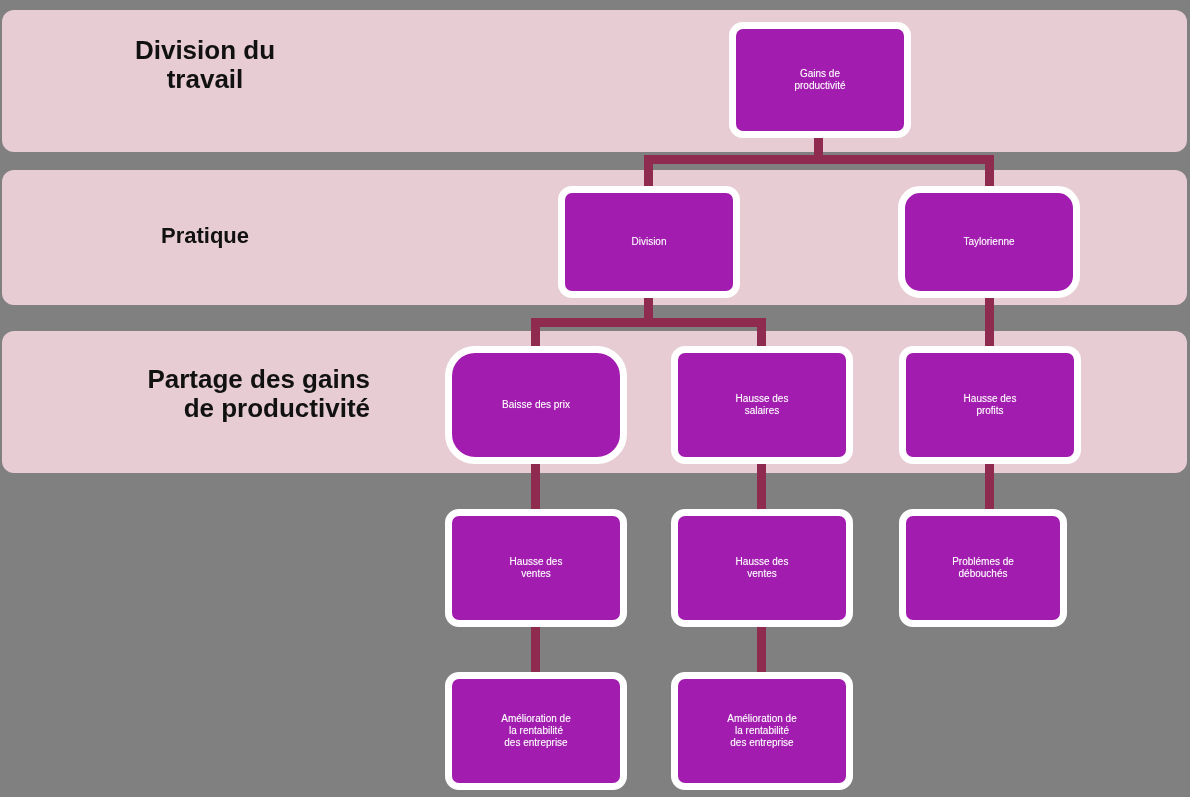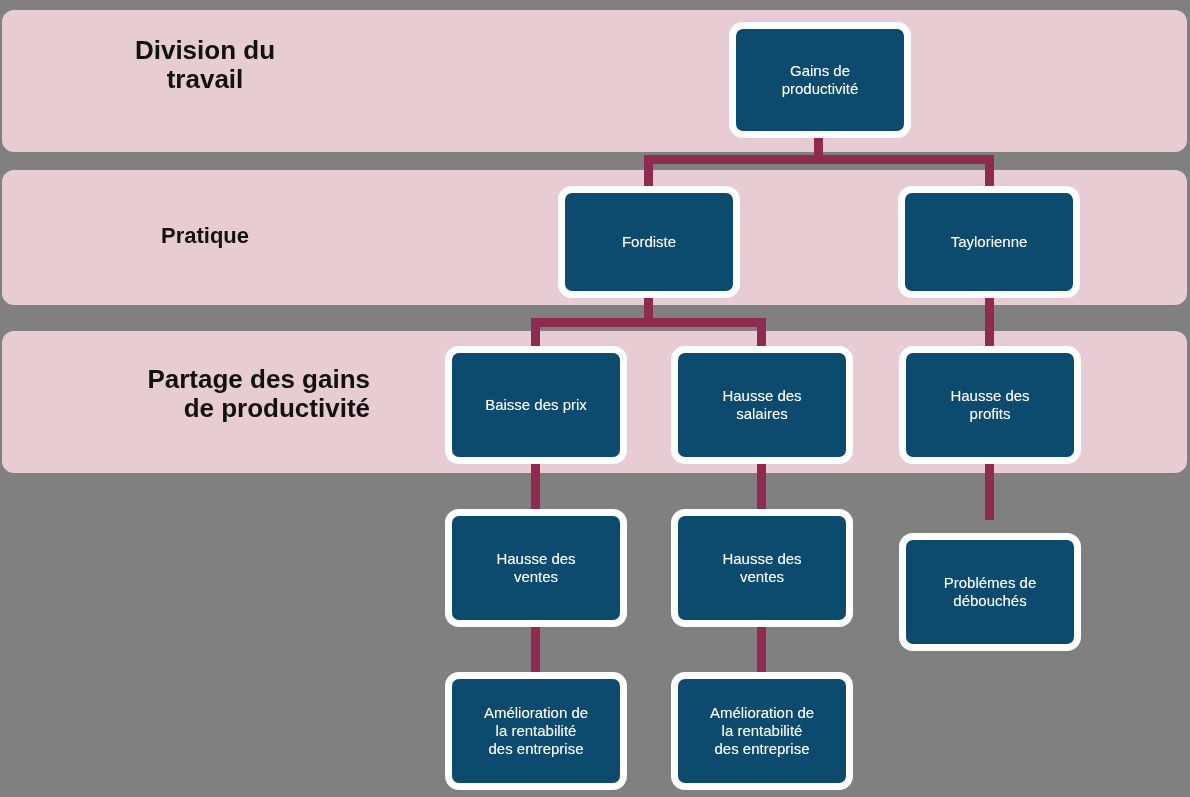--- a/index.html
+++ b/index.html
@@ -38,29 +38,29 @@
   .conn {
     position: absolute;
     background: #8e2b4f;
     z-index: 3;
   }
 
   
   .node {
     position: absolute;
     box-sizing: border-box;
-    background: #0c4a6e;
+    background: #a21caf;
     border: 7px solid #ffffff;
     border-radius: 14px;
     display: flex;
     align-items: center;
     justify-content: center;
     text-align: center;
     color: #ffffff;
-    font-size: 15px;
+    font-size: 10px;
     line-height: 1.22;
     white-space: pre-line;
     z-index: 5;
     text-shadow: 0 0 1px rgba(255,255,255,0.35);
     padding: 2px 6px;
   }
   .node span { display: block; }
 </style>
 </head>
 <body>
@@ -105,28 +105,28 @@
   <div class="conn" style="left:531px; top:620px; width:9px; height:62px;"></div>
 
   <div class="conn" style="left:757px; top:620px; width:9px; height:62px;"></div>
 
   <div class="node" style="left:729px; top:22px; width:182px; height:116px;">
     <span>Gains de
 productivité</span>
   </div>
 
   <div class="node" style="left:558px; top:186px; width:182px; height:112px;">
-    <span>Fordiste</span>
+    <span>Division</span>
   </div>
 
-  <div class="node" style="left:898px; top:186px; width:182px; height:112px;">
+  <div class="node" style="left:898px; top:186px; width:182px; height:112px;border-radius:22px;">
     <span>Taylorienne</span>
   </div>
 
-  <div class="node" style="left:445px; top:346px; width:182px; height:118px;">
+  <div class="node" style="left:445px; top:346px; width:182px; height:118px;border-radius:30px;">
     <span>Baisse des prix</span>
   </div>
 
   <div class="node" style="left:671px; top:346px; width:182px; height:118px;">
     <span>Hausse des
 salaires</span>
   </div>
 
   <div class="node" style="left:899px; top:346px; width:182px; height:118px;">
     <span>Hausse des
@@ -136,21 +136,21 @@
   <div class="node" style="left:445px; top:509px; width:182px; height:118px;">
     <span>Hausse des
 ventes</span>
   </div>
 
   <div class="node" style="left:671px; top:509px; width:182px; height:118px;">
     <span>Hausse des
 ventes</span>
   </div>
 
-  <div class="node" style="left:899px; top:509px; width:182px; height:118px;margin-top:24px;">
+  <div class="node" style="left:899px; top:509px; width:168px; height:118px;">
     <span>Problémes de
 débouchés</span>
   </div>
 
   <div class="node" style="left:445px; top:672px; width:182px; height:118px;">
     <span>Amélioration de
 la rentabilité
 des entreprise</span>
   </div>
 

